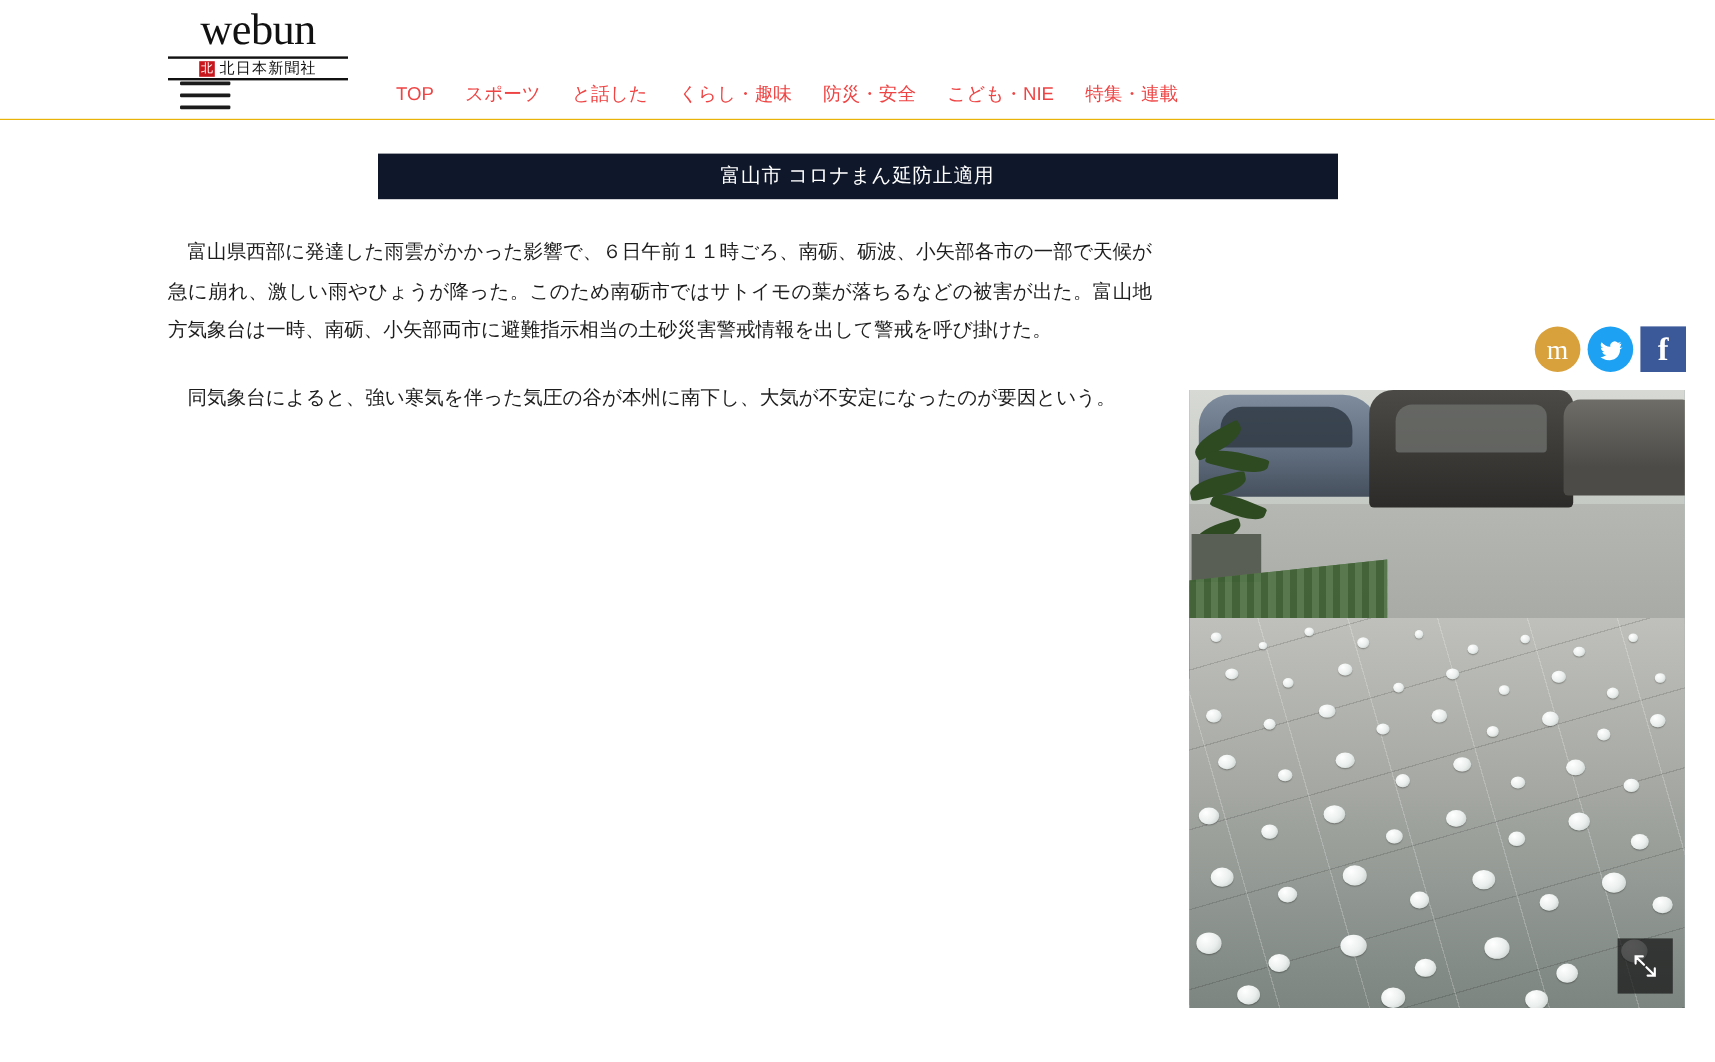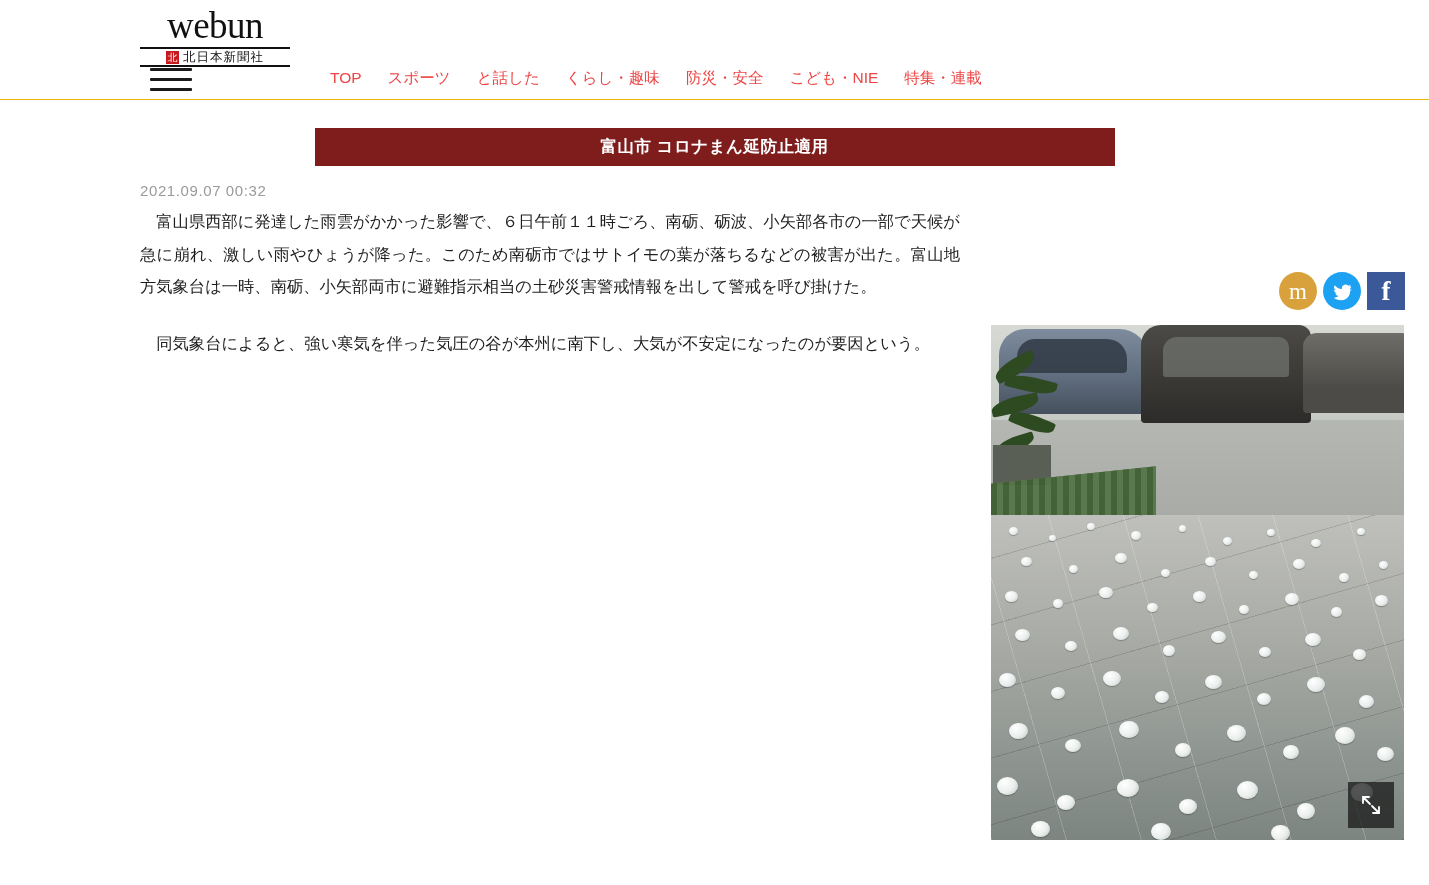--- a/index.html
+++ b/index.html
@@ -104,24 +104,24 @@
 
   
   .banner-wrap {
     margin-top: 28px;
     display: flex;
     justify-content: center;
   }
   .banner {
     width: 800px;
     height: 38px;
-    background: #7f1d1d;
+    background: #0f172a;
     color: #fff;
     font-size: 16.5px;
-    font-weight: bold;
+    font-weight: normal;
     display: flex;
     align-items: center;
     justify-content: center;
     letter-spacing: 0.5px;
     cursor: pointer;
   }
 
   
   .content {
     position: relative;
@@ -193,22 +193,21 @@
     color: #fff;
     font-family: "Liberation Serif", serif;
     font-weight: bold;
     font-size: 27px;
     line-height: 1;
   }
 
   
   .body-col {
     width: 820px;
-    margin-top: 7px;
-    font-family: Liberation Serif, serif;
+    margin-top: 28px;
   }
   .body-col p {
     margin: 0 0 24px 0;
     font-size: 16.3px;
     line-height: 2.0;
     color: #1d1d1d;
     text-align: justify;
     text-indent: 1em;
   }
   .body-col p:last-child { margin-bottom: 0; }
@@ -329,23 +328,20 @@
   </div>
 
   <div class="banner-wrap">
     <div class="banner">富山市 コロナまん延防止適用</div>
   </div>
 
   <div class="content">
 
 
 
-    <div class="meta-row">
-      <div class="timestamp">2021.09.07 00:32</div>
-    </div>
 
     <div class="body-col">
       <p>富山県西部に発達した雨雲がかかった影響で、６日午前１１時ごろ、南砺、砺波、小矢部各市の一部で天候が急に崩れ、激しい雨やひょうが降った。このため南砺市ではサトイモの葉が落ちるなどの被害が出た。富山地方気象台は一時、南砺、小矢部両市に避難指示相当の土砂災害警戒情報を出して警戒を呼び掛けた。</p>
       <p>同気象台によると、強い寒気を伴った気圧の谷が本州に南下し、大気が不安定になったのが要因という。</p>
     </div>
   </div>
 
   <div class="social">
     <div class="soc soc-m">m</div>
     <div class="soc soc-tw">

